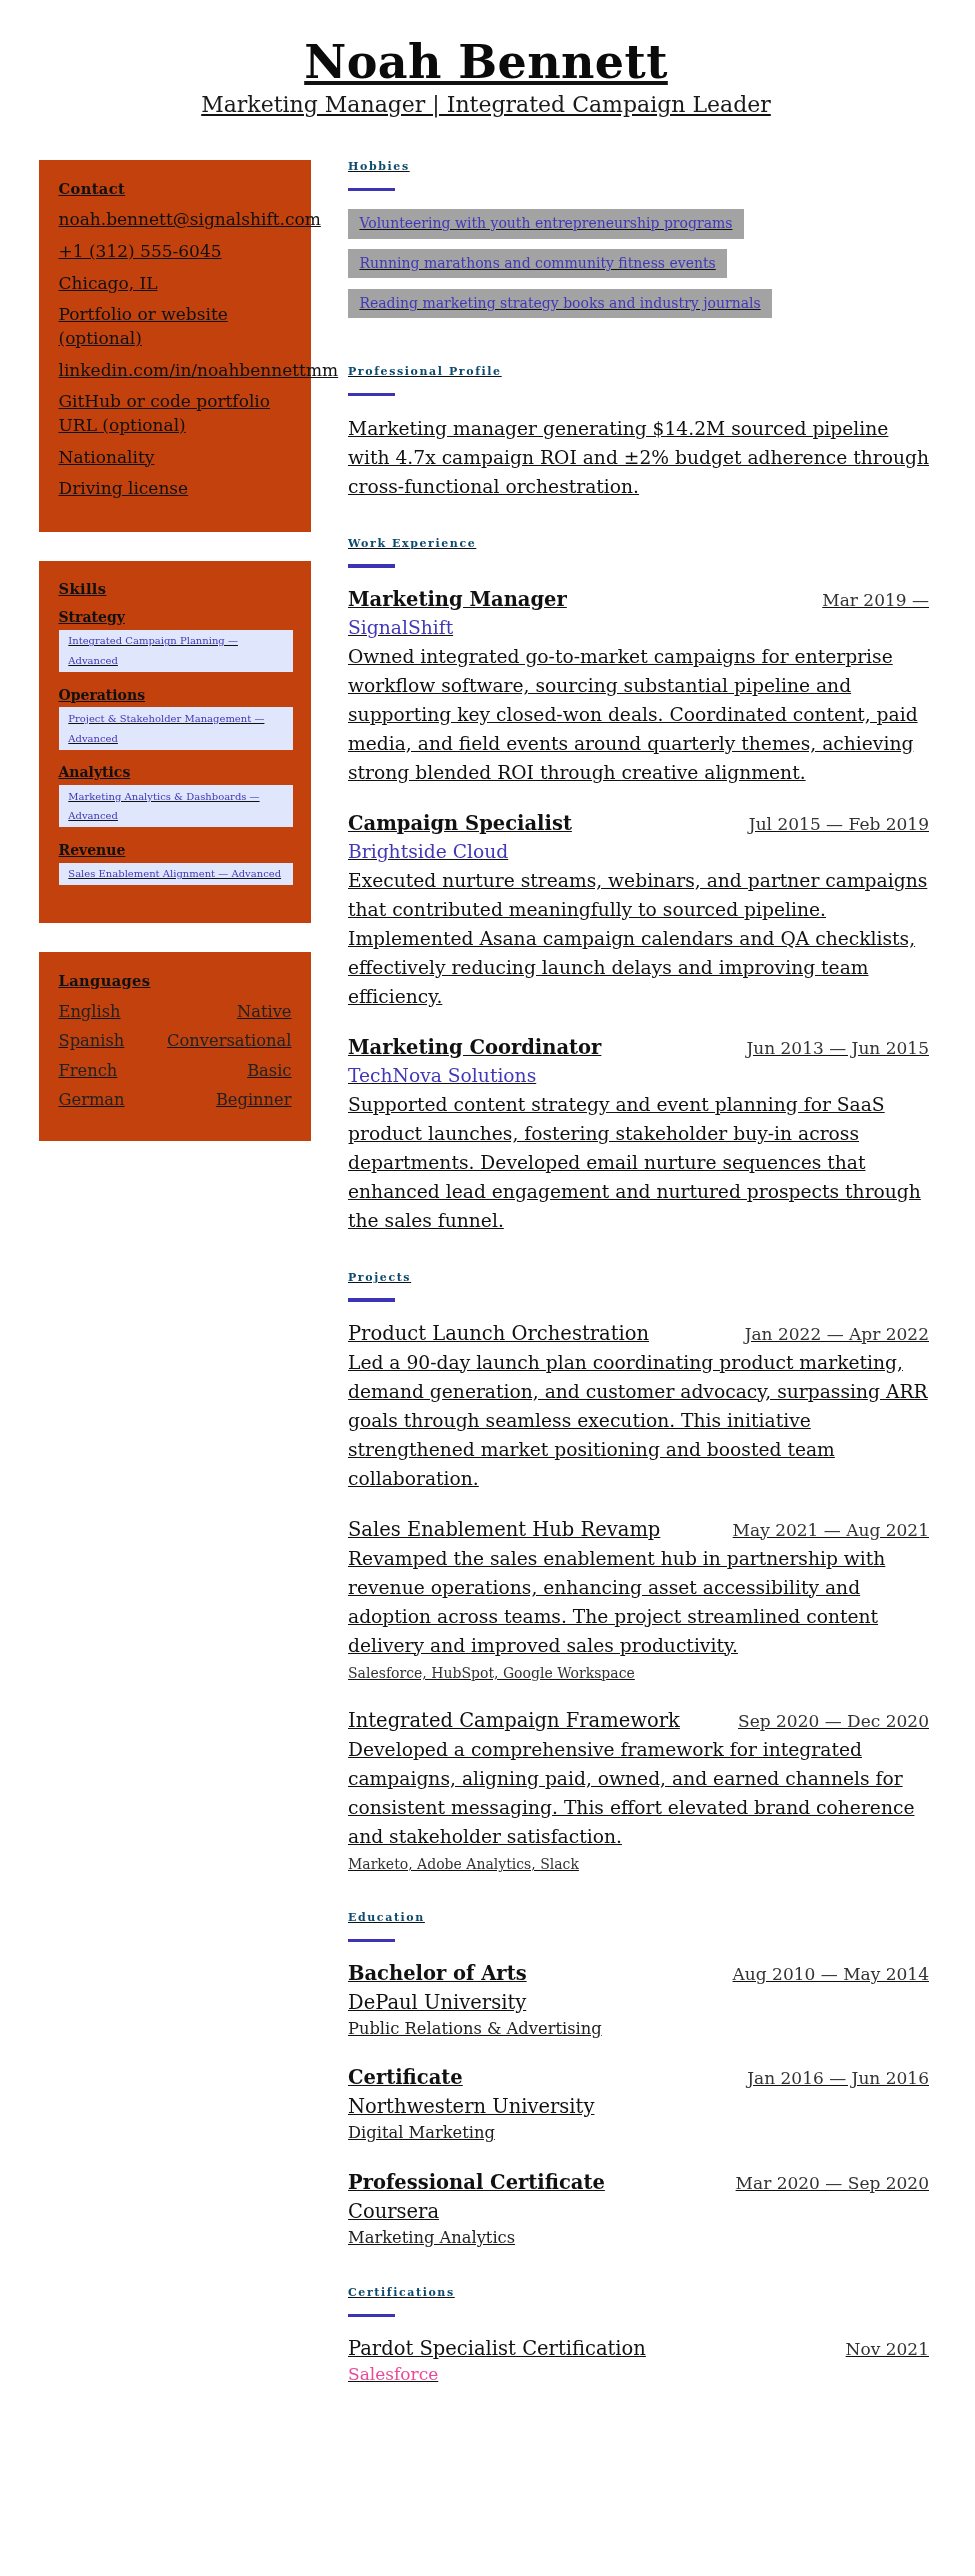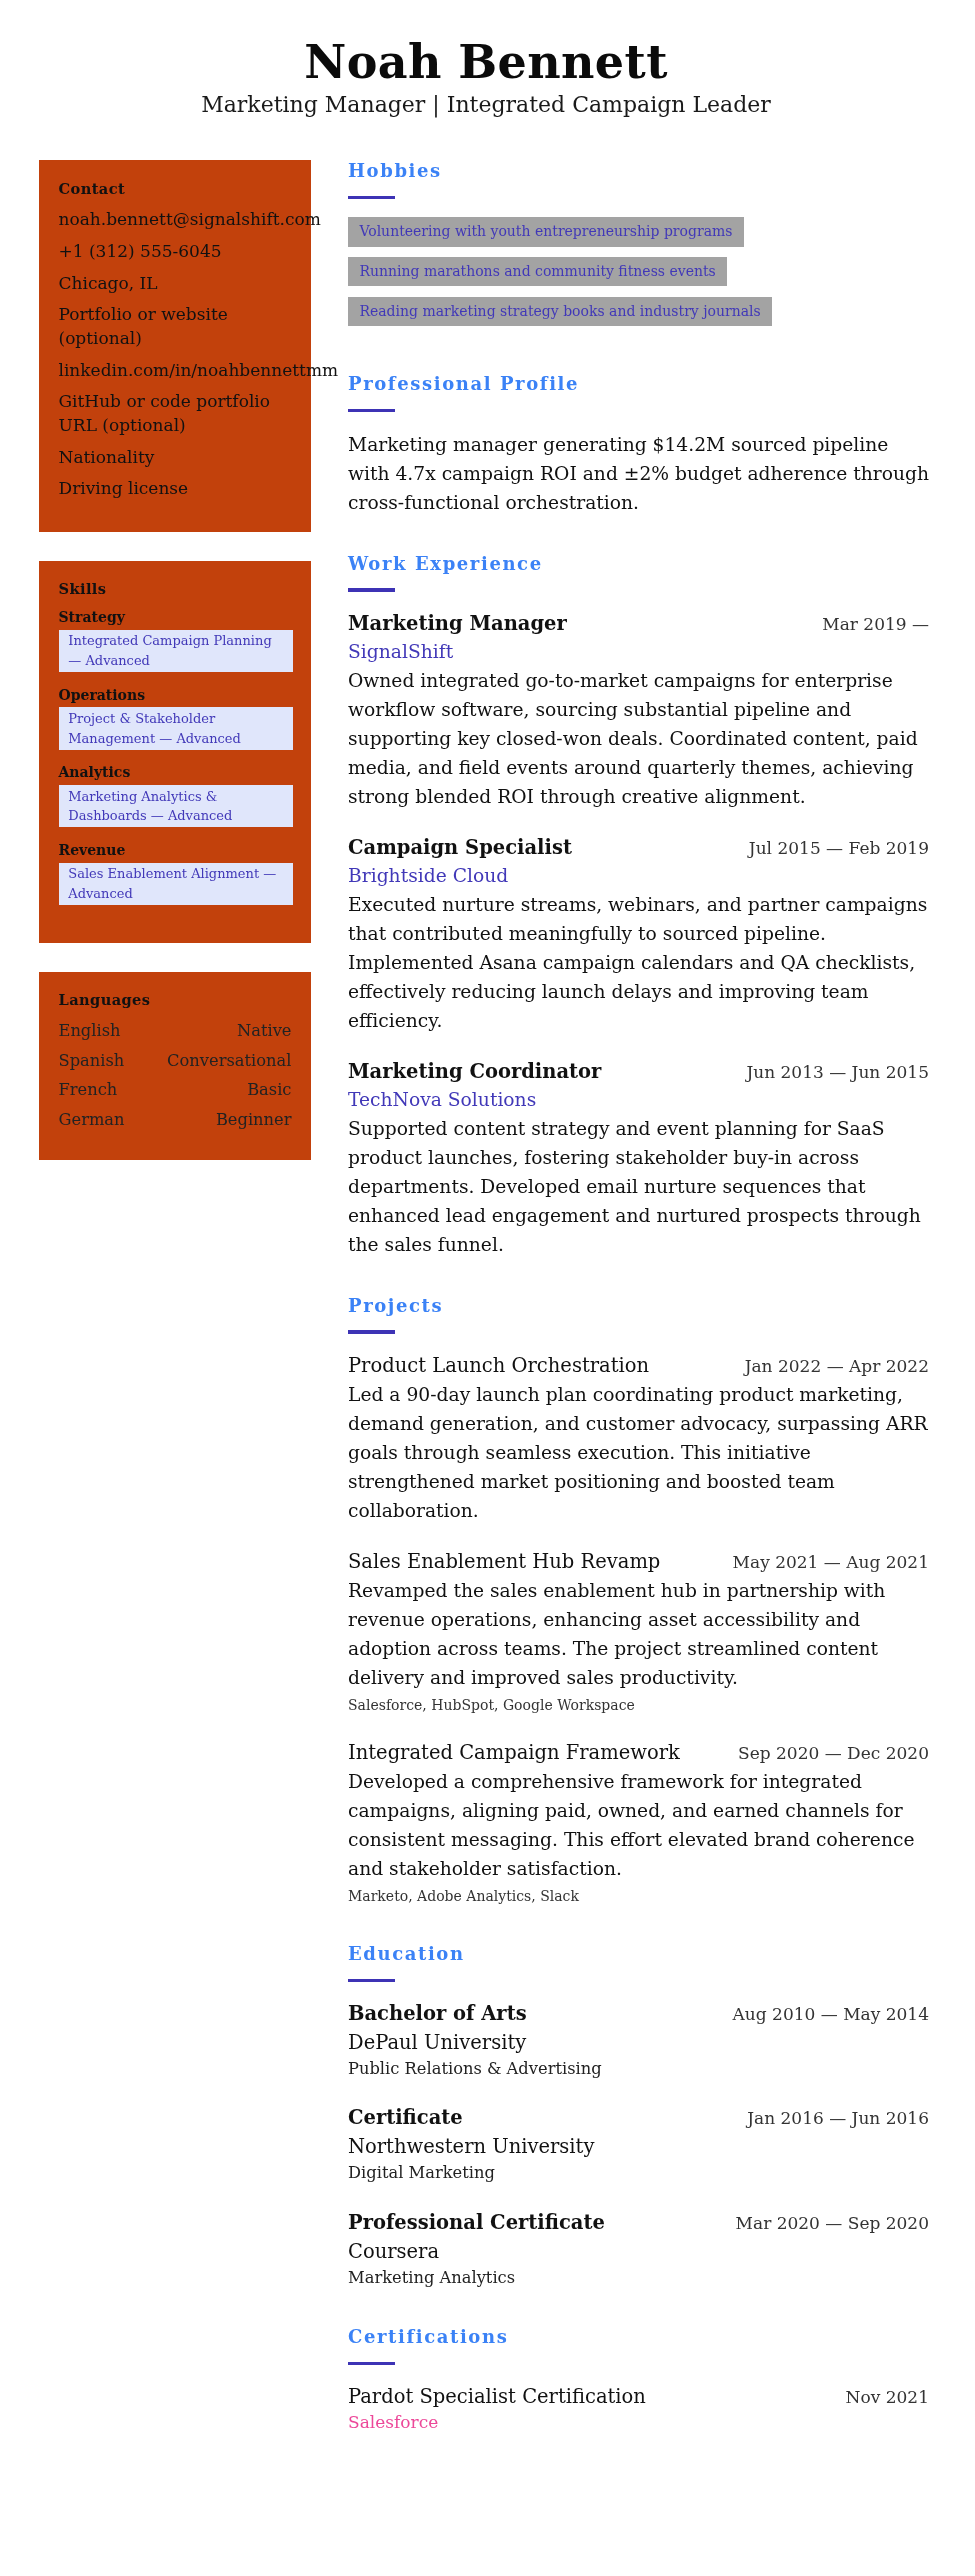--- a/index.html
+++ b/index.html
@@ -2,21 +2,21 @@
 <html style="font-size:13px"><head>
 <meta charset="utf-8">
 <style>
   * { box-sizing: border-box; margin: 0; padding: 0; }
   html, body { background: #ffffff; }
   body {
     width: 976px;
     font-family: "DejaVu Serif", serif;
     color: #111111;
   }
-  .page { width: 972px; position: relative; padding-bottom: 33px; }
+  .page { width: 972px; position: relative; padding-bottom: 33px; text-decoration: underline; }
   header { text-align: center; padding-top: 33px; }
   .name {
     font-size: 46px; font-weight: bold; line-height: 59px;
     font-family: "DejaVu Serif", serif; color: #0b0b0b;
     letter-spacing: 0.4px;
   }
   .headline { font-size: 22px; line-height: 29px; color: #1a1a1a; margin-top: -1.6px; }
 
   .layout { display: flex; margin-top: 41px; padding-left: 39px; }
   .sidebar { width: 272px; flex: 0 0 272px; }
@@ -24,29 +24,29 @@
 
   .panel { background: #c2410c; padding: 19.5px 19.5px 23px 19.5px; margin-bottom: 29px; }
   .panel-title { font-size: 14.6px; font-weight: bold; letter-spacing: 0.4px; margin-bottom: 11.4px; }
   .contact-item { font-size: 17px; line-height: 23.6px; margin-bottom: 8.1px; white-space: normal; color: #111; }
   .contact-item.nowrap { white-space: nowrap; }
 
   .skill-cat { font-size: 14px; font-weight: bold; margin-top: 8.1px; margin-bottom: 4.9px; }
   .skill-cat.first { margin-top: 0; }
   .skill-chip {
     background: #e0e6fb; color: #4138b8;
-    font-size: 13px; line-height: 19.5px;
+    font-size: 10px; line-height: 19.5px;
     padding: 1.6px 9.8px 1.6px 9.8px; margin-bottom: 14.6px;
     width: 234px;
   }
   .lang-row { display: flex; justify-content: space-between; font-size: 16.3px; line-height: 23px; margin-bottom: 6.5px; color: #222; }
 
   .section { margin-bottom: 36px; }
   .section-title {
-    color: #3b82f6; font-size: 18px; font-weight: bold; letter-spacing: 1.6px;
+    color: #0c4a6e; font-size: 11px; font-weight: bold; letter-spacing: 1.6px;
   }
   .section-rule { width: 47px; height: 3.3px; background: #3d33b5; margin-top: 14.6px; margin-bottom: 18px; }
 
   .hobby {
     display: inline-block; background: #a3a3a3; color: #4138b8;
     font-size: 14px; line-height: 19.5px; padding: 4.9px 11.4px;
     margin-bottom: 10.6px;
   }
   .hobby-wrap { display: flex; flex-direction: column; align-items: flex-start; }
 

